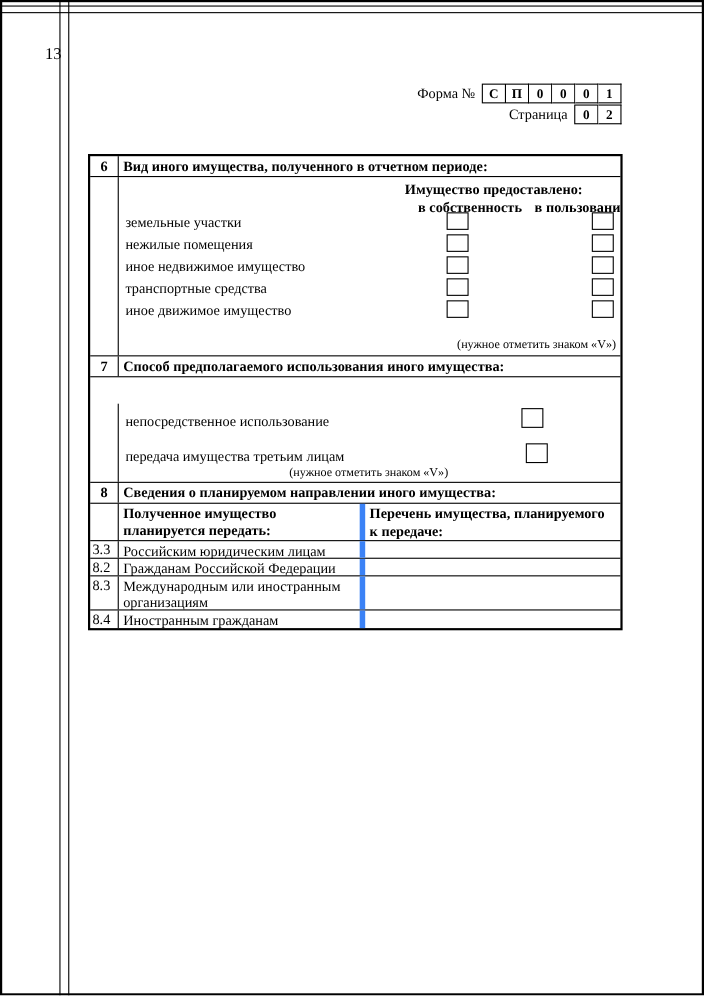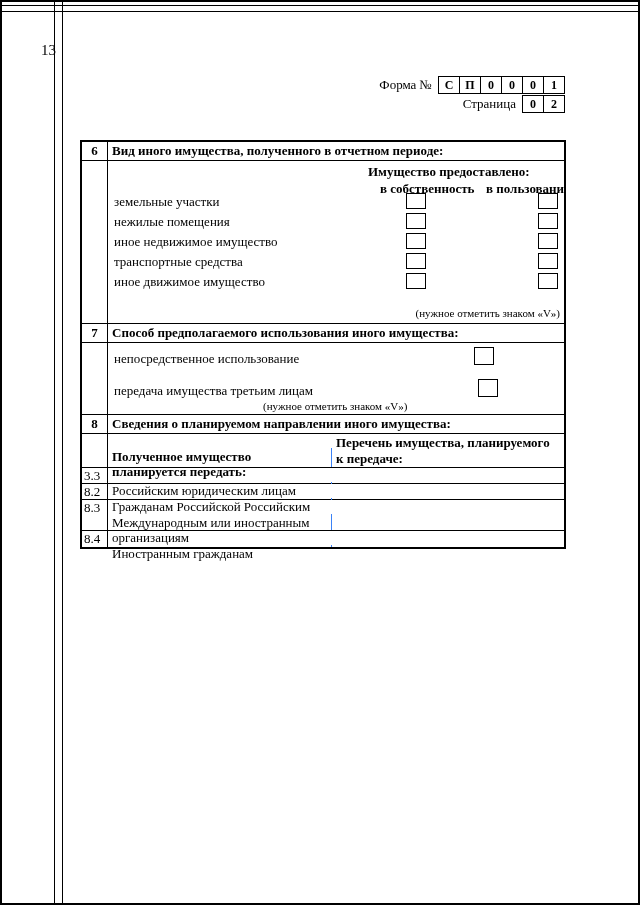--- a/index.html
+++ b/index.html
@@ -56,30 +56,30 @@
   .s6row .lbl{position:absolute;left:6px;top:2px;white-space:nowrap;}
   .checkbox{
     position:absolute;width:20px;height:16px;border:1px solid #000;
     background:#fff;box-sizing:border-box;
   }
   .s6row .cb1{left:298px;top:1px;}
   .s6row .cb2{left:430px;top:1px;}
   .note{font-size:11px;white-space:nowrap;}
   .s6-note{position:absolute;bottom:4px;right:4px;}
   
-  .s7-body{height:72px;}
+  .s7-body{height:72px;margin-top:24px;}
   .s7-lbl1{position:absolute;left:6px;top:8px;white-space:nowrap;}
   .s7-cb1{left:366px;top:4px;height:18px;}
   .s7-lbl2{position:absolute;left:6px;top:40px;white-space:nowrap;}
   .s7-cb2{left:370px;top:36px;height:18px;}
   .s7-note{position:absolute;left:155px;top:57px;}
   
   .cell.s8-label{
-    width:224px;flex:0 0 224px;border-right:1px solid #3b82f6;
-    padding:1px 4px;line-height:15px;margin-top:14px;
+    width:224px;flex:0 0 224px;border-right:5px solid #3b82f6;
+    padding:1px 4px;line-height:15px;
   }
   .cell.s8-value{flex:1;padding:1px 4px;}
   .s8-colhead{height:34px;}
   .r16{height:16px;}
   .r31{height:31px;}
   .s8row .cell{line-height:15px;}
 </style>
 </head>
 <body>
 
@@ -184,21 +184,21 @@
   </div>
 
   <div class="trow s8row r16">
     <div class="cell num sub">3.3</div>
     <div class="cell s8-label">Российским юридическим лицам</div>
     <div class="cell s8-value"></div>
   </div>
 
   <div class="trow s8row r16">
     <div class="cell num sub">8.2</div>
-    <div class="cell s8-label">Гражданам Российской Российским</div>
+    <div class="cell s8-label">Гражданам Российской Федерации</div>
     <div class="cell s8-value"></div>
   </div>
 
   <div class="trow s8row r31">
     <div class="cell num sub">8.3</div>
     <div class="cell s8-label">Международным или иностранным организациям</div>
     <div class="cell s8-value"></div>
   </div>
 
   <div class="trow s8row r16">

